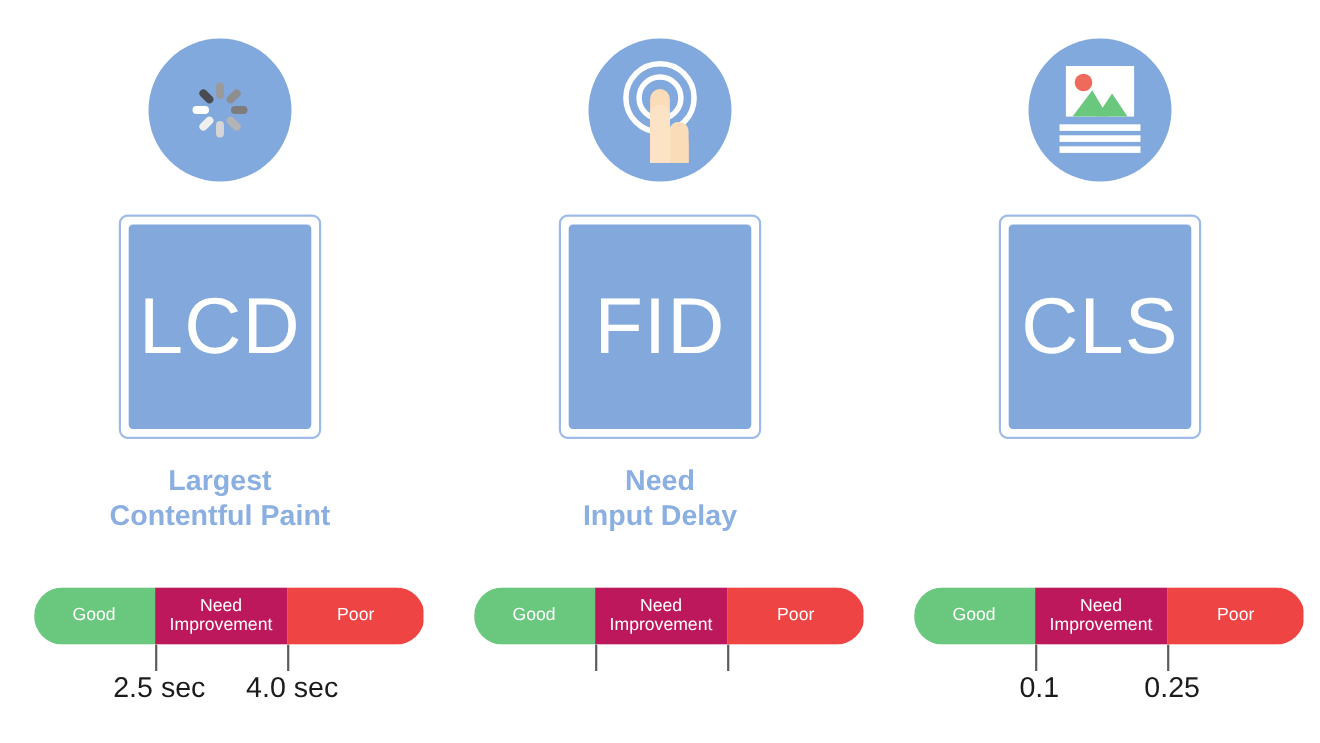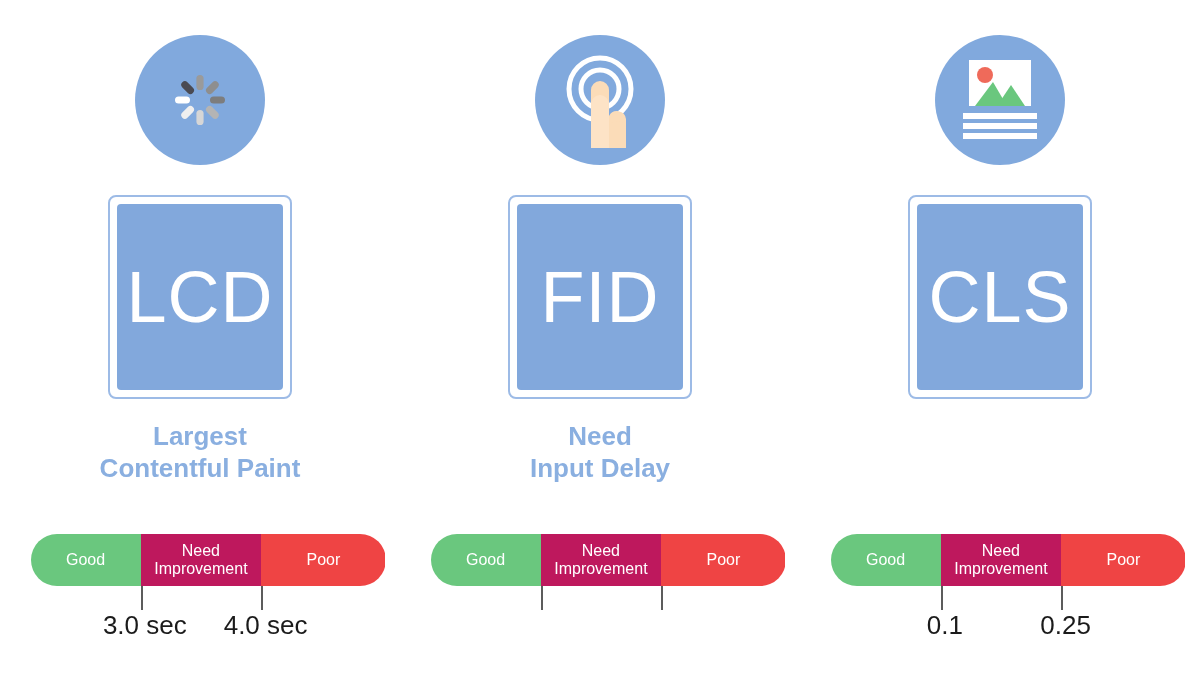--- a/index.html
+++ b/index.html
@@ -201,21 +201,21 @@
           <div class="seg seg-good">Good</div>
           <div class="seg seg-ni">Need
 Improvement</div>
           <div class="seg seg-poor">Poor</div>
         </div>
         <div class="ticks">
           <div class="tick tick-a"></div>
           <div class="tick tick-b"></div>
         </div>
         <div class="threshold-labels">
-          <div class="threshold thr-a">3.0 sec</div>
+          <div class="threshold thr-a">2.5 sec</div>
           <div class="threshold thr-b">4.0 sec</div>
         </div>
       </div>
     </div>
 
     <div class="metric-col">
 
       <div class="icon-circle">
         <span>
           <svg width="112" height="112" viewBox="0 0 112 112" aria-hidden="true">

